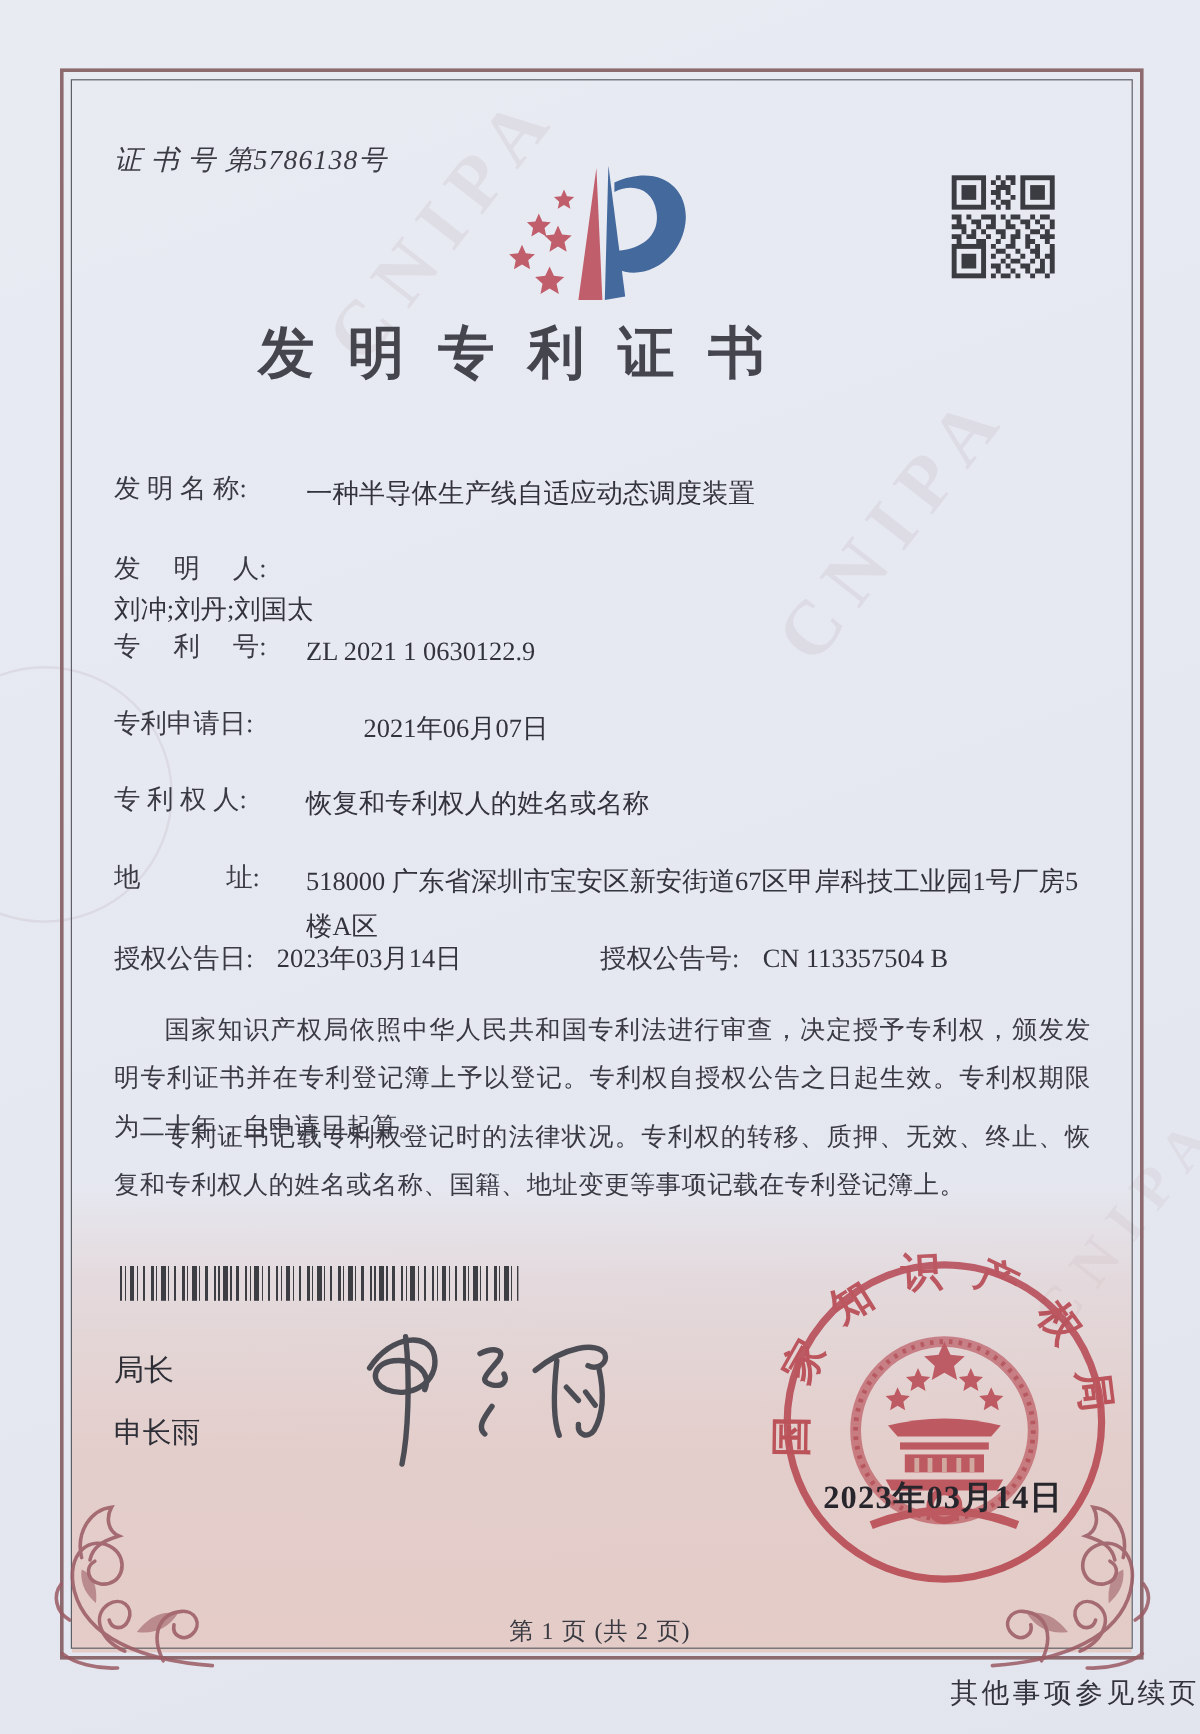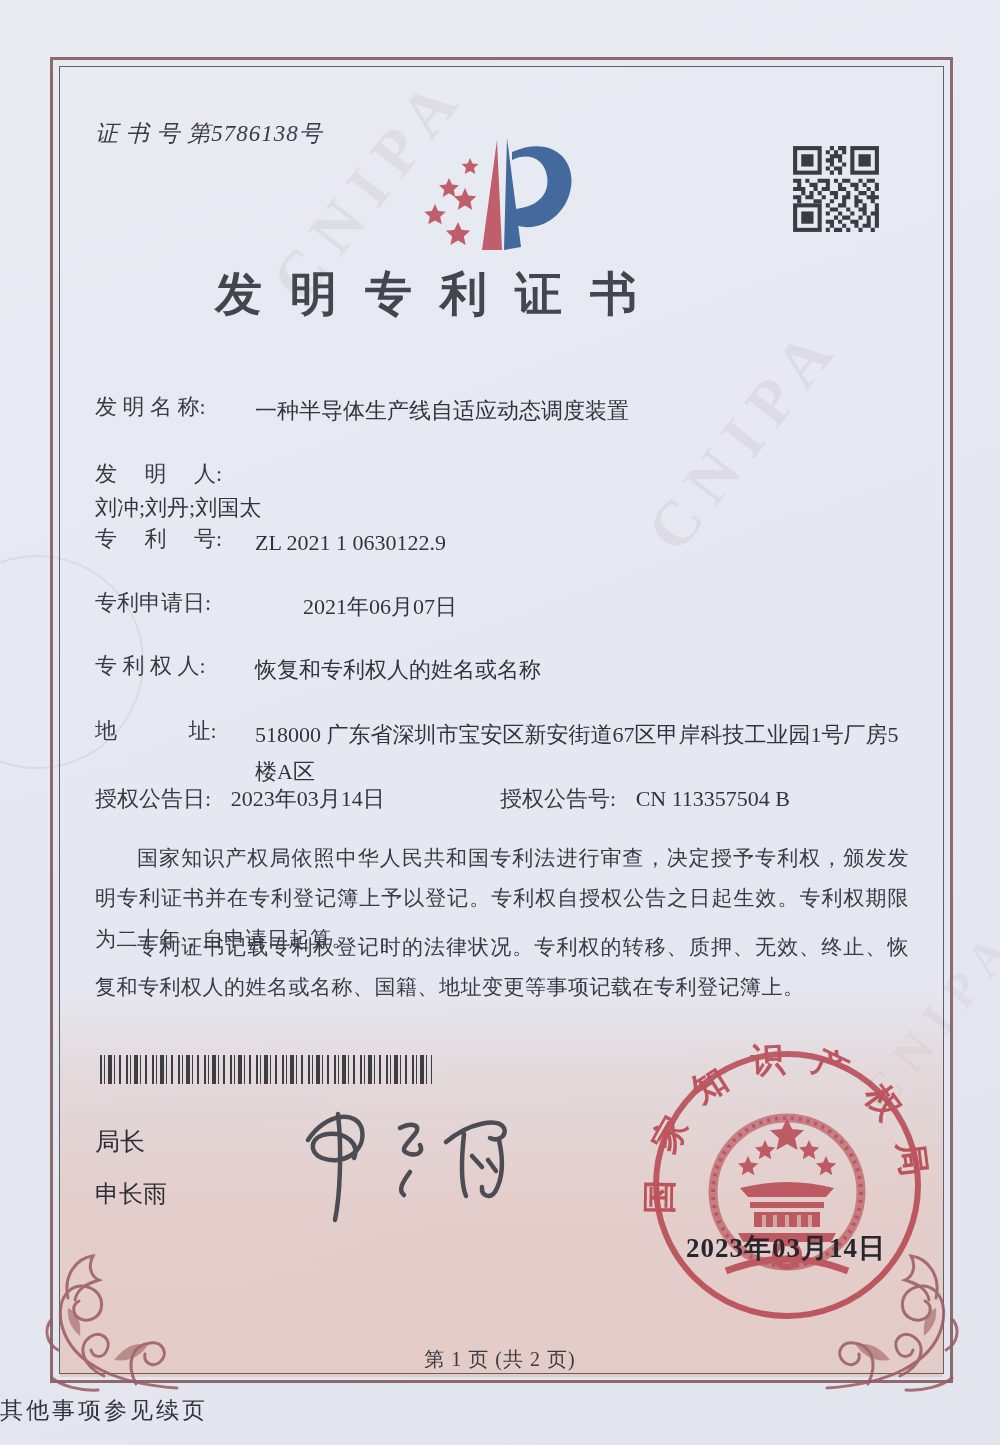--- a/index.html
+++ b/index.html
@@ -84,21 +84,21 @@
   .seal-date{
     position:absolute;left:686px;top:1230px;font-size:27px;font-weight:bold;
     color:#26262c;letter-spacing:1px;
   }
   
   .footer-page{
     position:absolute;left:0;top:1336px;width:1000px;text-align:center;
     font-size:20px;color:#3a3a42;letter-spacing:1px;margin-top:10px;
   }
   .footer-note{
-    position:absolute;left:0;top:1395px;width:1000px;text-align:left;
+    position:absolute;left:0;top:1395px;width:1000px;text-align:right;
     font-size:23px;color:#33333c;letter-spacing:3px;
   }
 </style>
 </head>
 <body>
 
 <div class="page">
 
   <div class="wm" style="left:235px;top:150px;">CNIPA</div>
   <div class="wm" style="left:610px;top:400px;">CNIPA</div>

